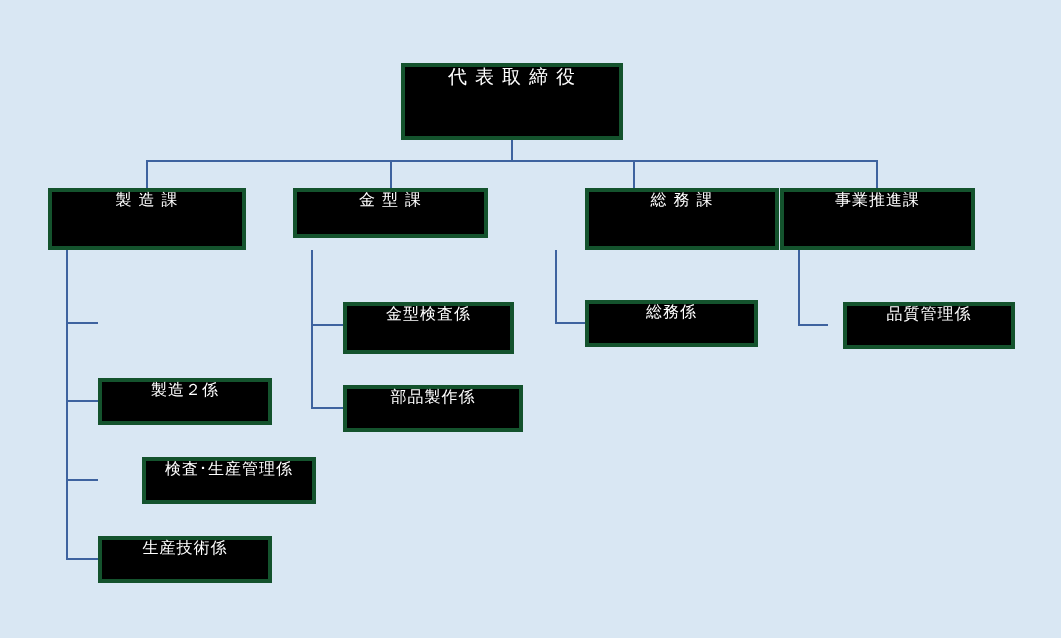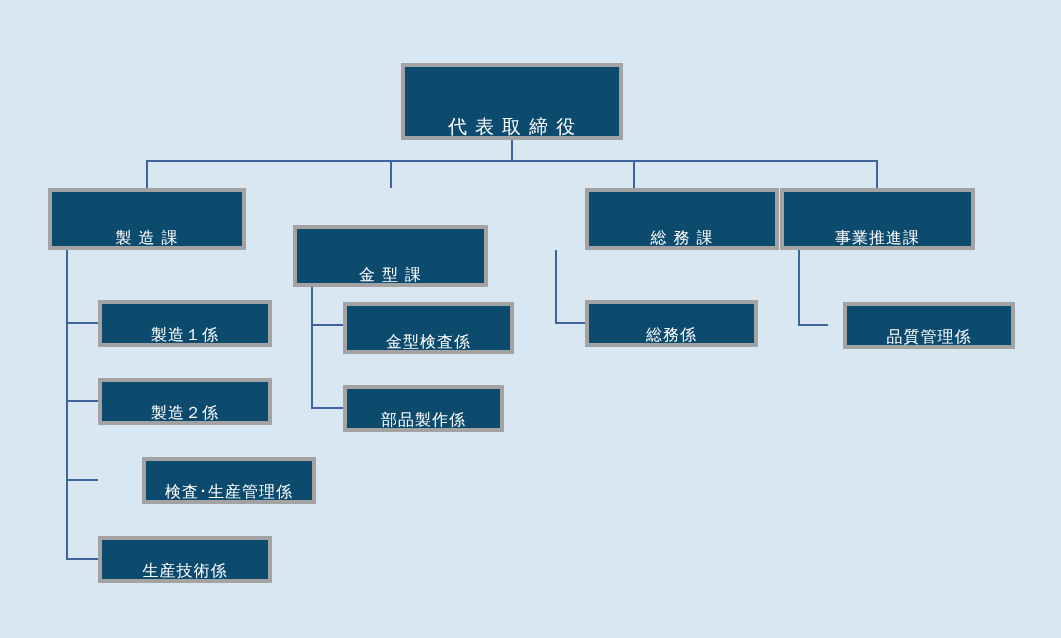--- a/index.html
+++ b/index.html
@@ -9,25 +9,25 @@
   }
   .canvas {
     position: relative;
     width: 1061px;
     height: 638px;
     background: #d9e7f3;
     overflow: hidden;
   }
   .node {
     position: absolute;
-    background: #0c4a6e;
-    border: 4px solid #a3a3a3;
+    background: #000000;
+    border: 4px solid #14532d;
     box-sizing: border-box;
     display: flex;
-    align-items: flex-end;
+    align-items: flex-start;
     justify-content: center;
   }
   .node .label {
     color: #ffffff;
     font-size: 16px;
     letter-spacing: 1px;
     white-space: nowrap;
     line-height: 1;
   }
   .node.root .label { font-size: 19px; }
@@ -66,47 +66,44 @@
   <div class="line v" style="left:798px; top:250px; height:76px;"></div>
   <div class="line h" style="left:798px; top:324px; width:30px;"></div>
 
   <div class="node root" style="left:401px; top:63px; width:222px; height:77px;">
     <span class="label">代 表 取 締 役</span>
   </div>
 
   <div class="node" style="left:48px; top:188px; width:198px; height:62px;">
     <span class="label">製 造 課</span>
   </div>
-  <div class="node" style="left:293px; top:188px; width:195px; height:62px;margin-top:37px;">
+  <div class="node" style="left:293px; top:188px; width:195px; height:50px;">
     <span class="label">金 型 課</span>
   </div>
   <div class="node" style="left:537px; top:188px; width:194px; height:62px;margin-left:48px;">
     <span class="label">総 務 課</span>
   </div>
   <div class="node" style="left:780px; top:188px; width:195px; height:62px;">
     <span class="label">事業推進課</span>
   </div>
 
-  <div class="node" style="left:98px; top:300px; width:174px; height:47px;">
-    <span class="label">製造１係</span>
-  </div>
   <div class="node" style="left:98px; top:378px; width:174px; height:47px;">
     <span class="label">製造２係</span>
   </div>
   <div class="node" style="left:98px; top:457px; width:174px; height:47px;margin-left:44px;">
     <span class="label">検査･生産管理係</span>
   </div>
   <div class="node" style="left:98px; top:536px; width:174px; height:47px;">
     <span class="label">生産技術係</span>
   </div>
 
   <div class="node" style="left:343px; top:302px; width:171px; height:52px;">
     <span class="label">金型検査係</span>
   </div>
-  <div class="node" style="left:343px; top:385px; width:161px; height:47px;">
+  <div class="node" style="left:343px; top:385px; width:180px; height:47px;">
     <span class="label">部品製作係</span>
   </div>
 
   <div class="node" style="left:585px; top:300px; width:173px; height:47px;">
     <span class="label">総務係</span>
   </div>
 
   <div class="node" style="left:828px; top:302px; width:172px; height:47px;margin-left:15px;">
     <span class="label">品質管理係</span>
   </div>

